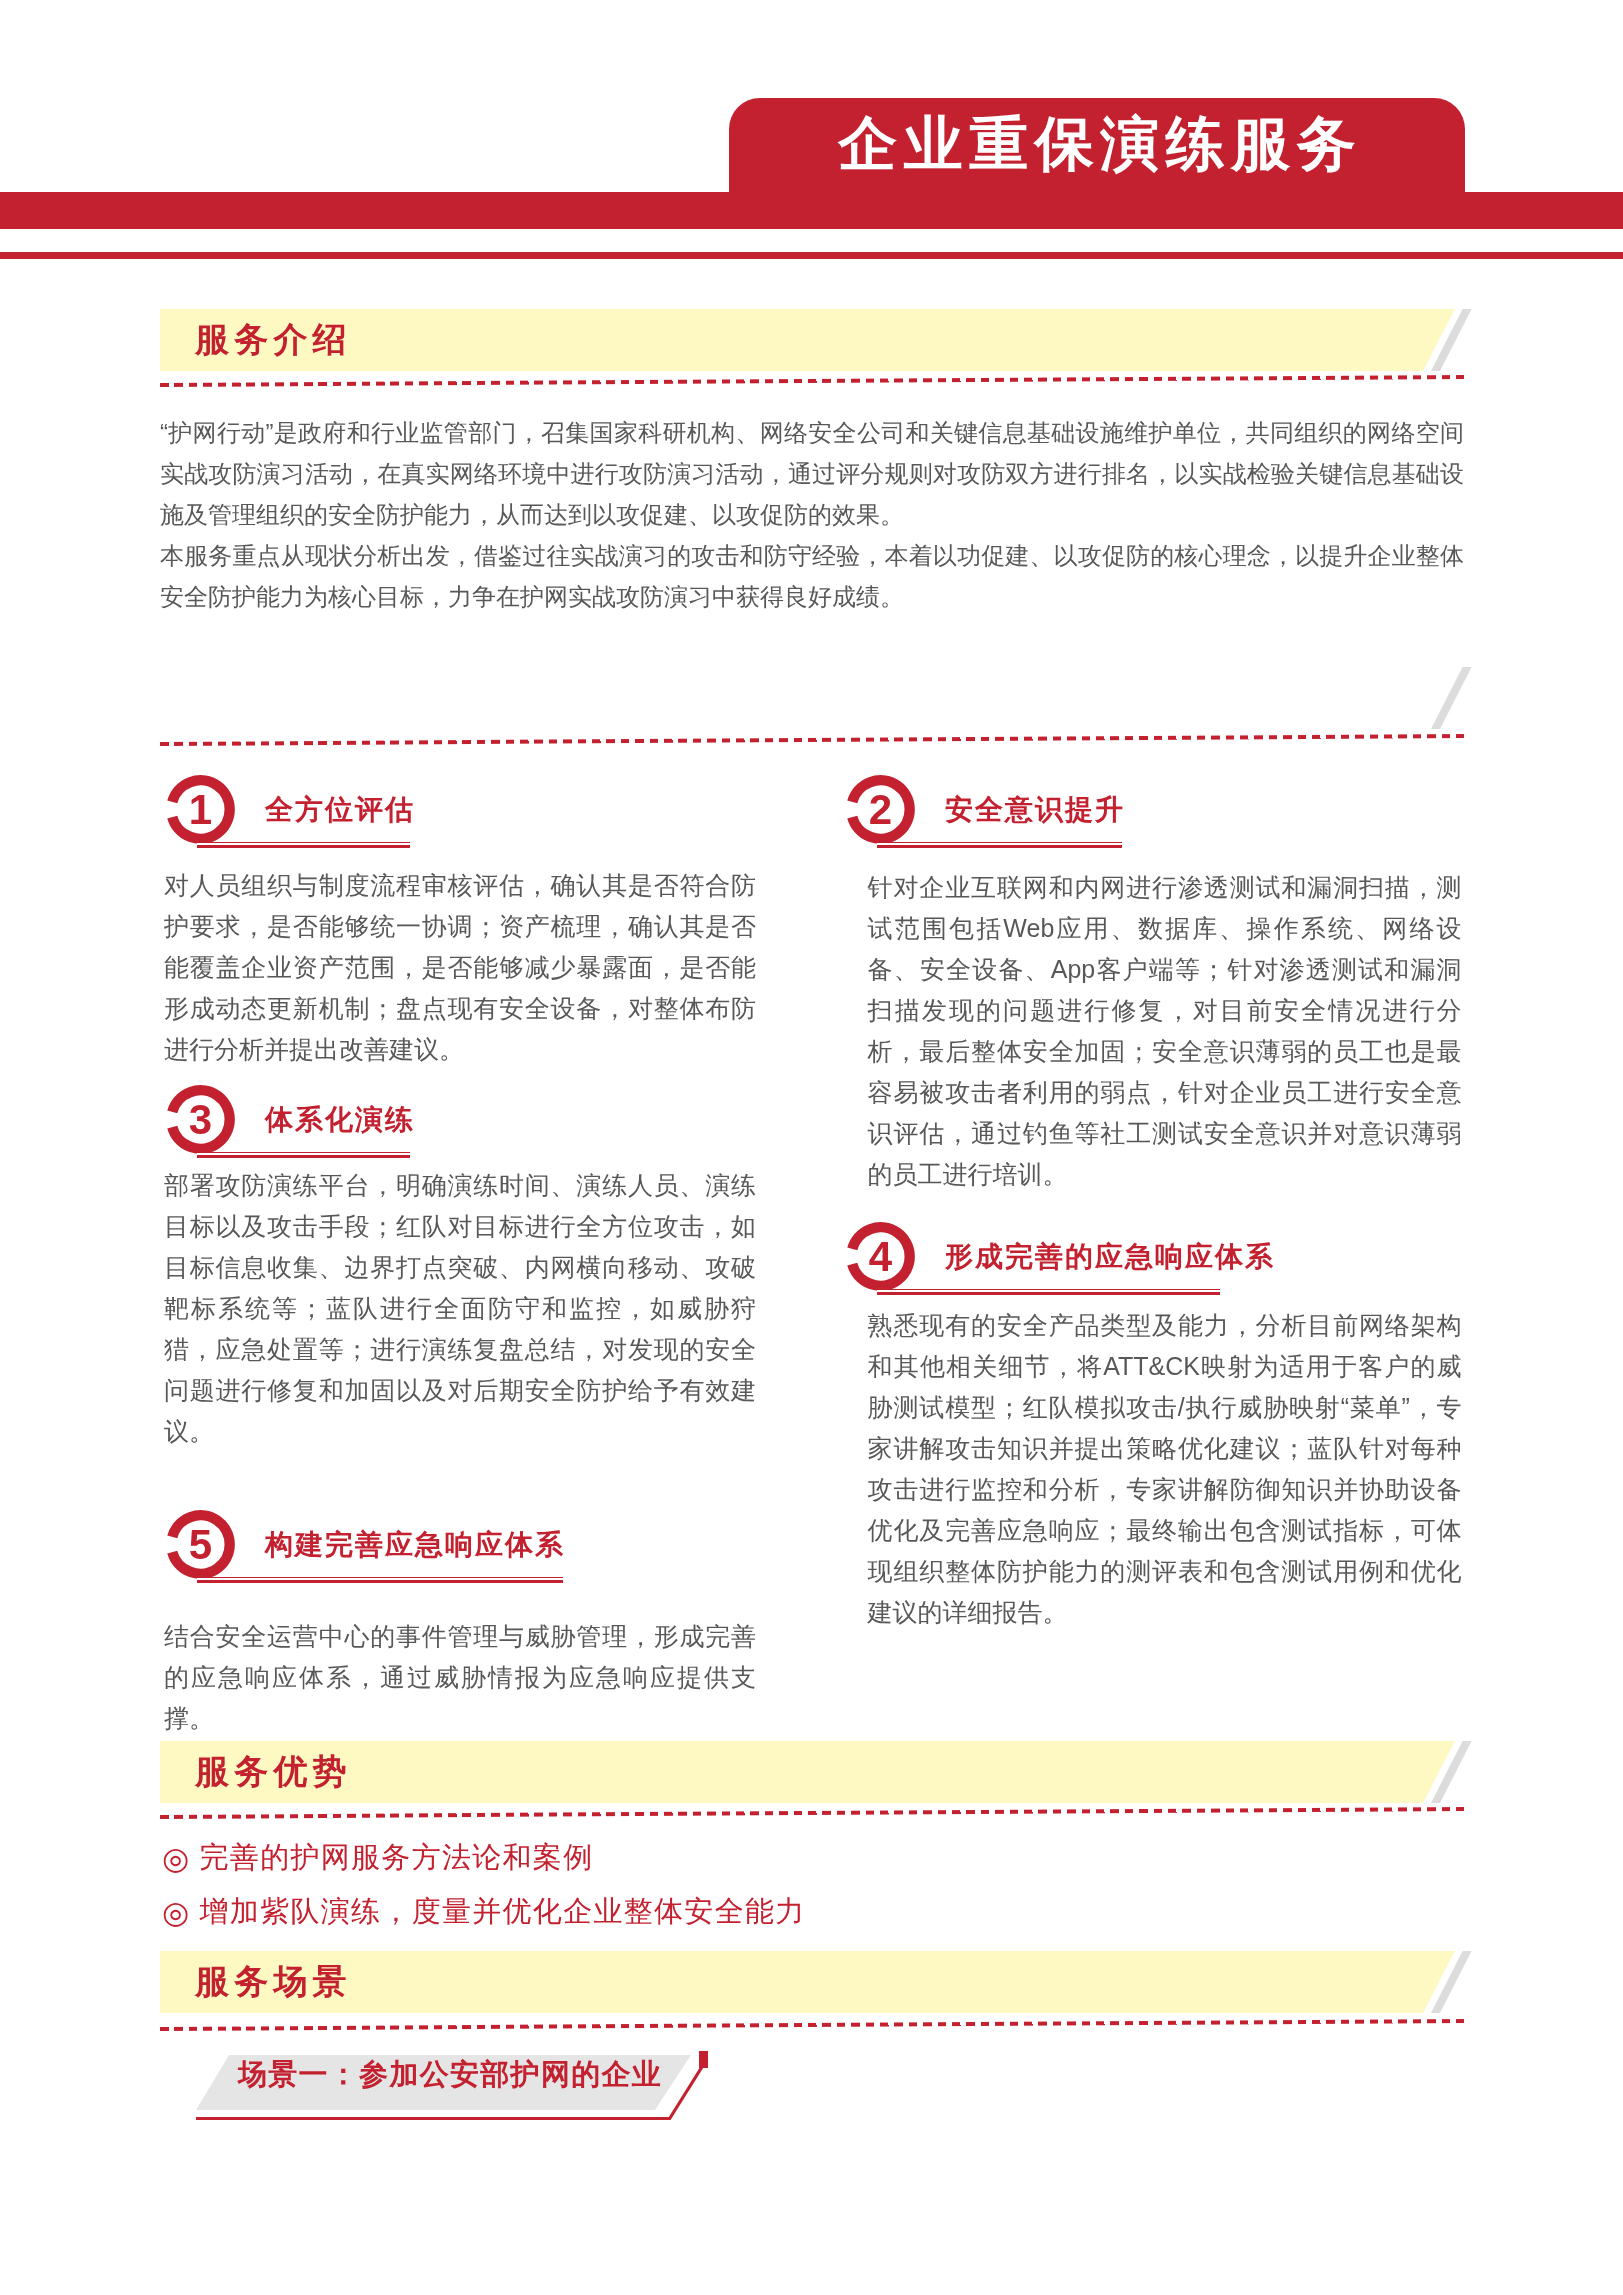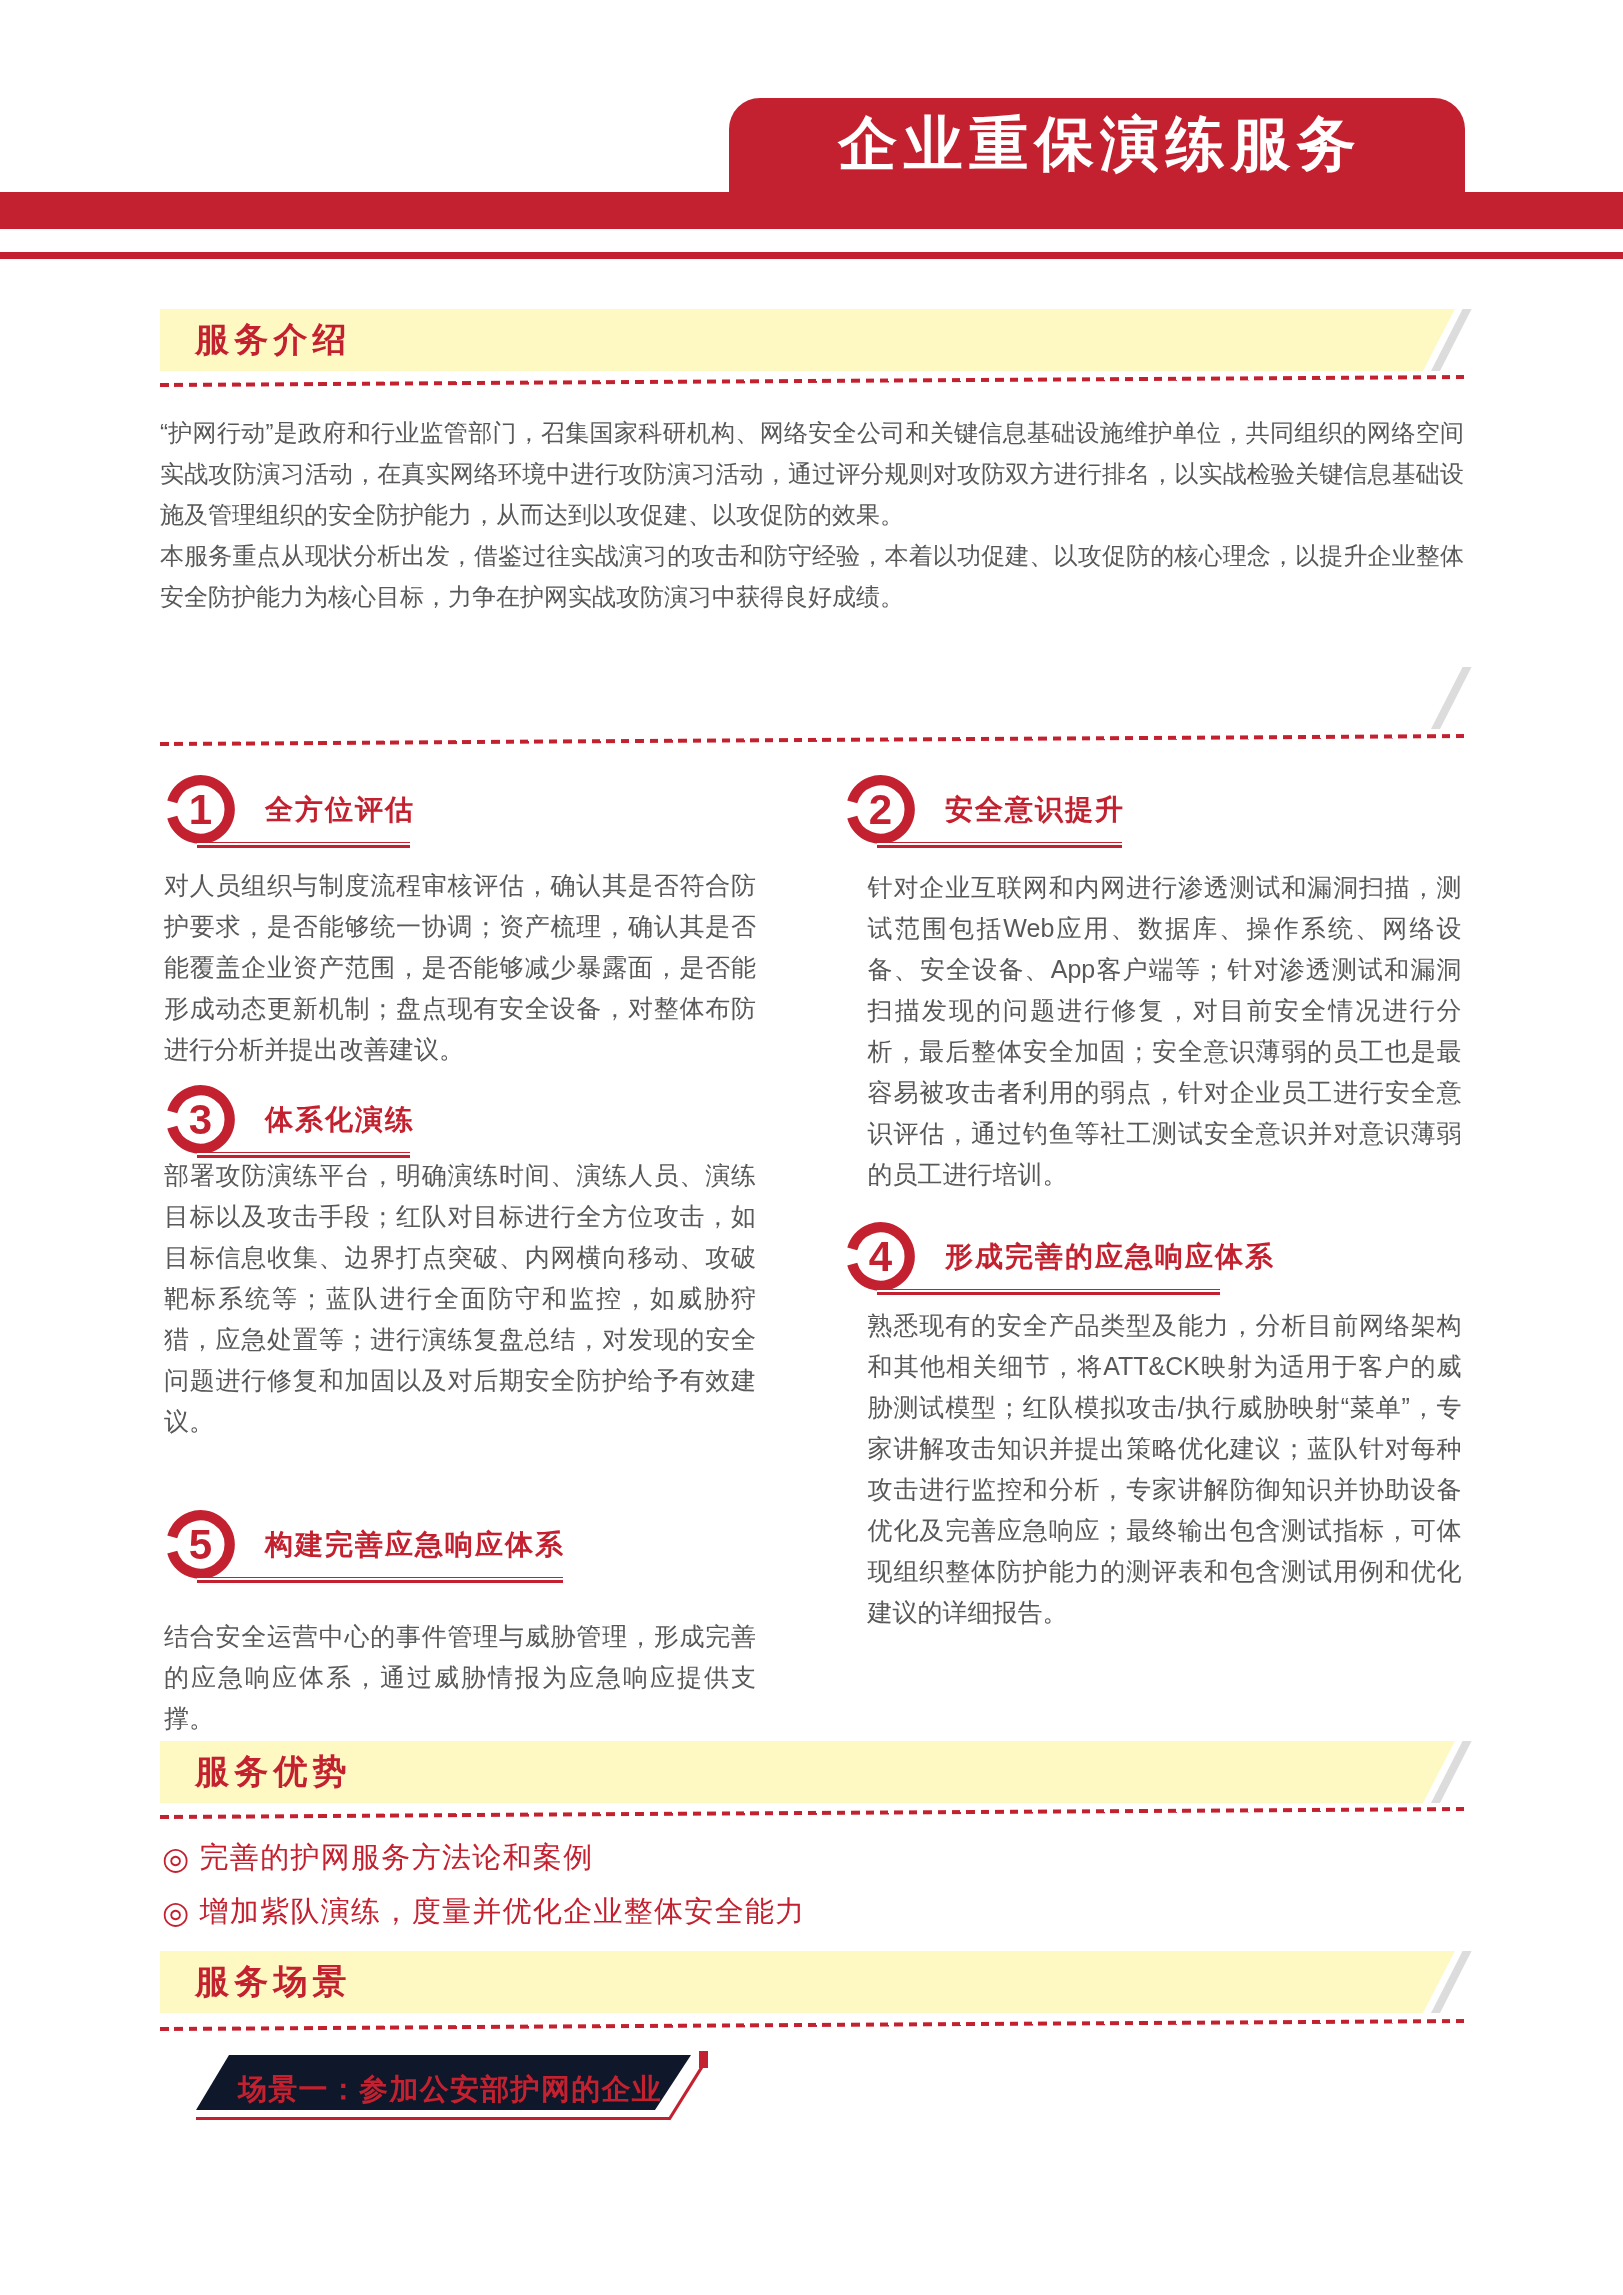--- a/index.html
+++ b/index.html
@@ -70,23 +70,23 @@
     background:linear-gradient(180deg,#c3212f 0 1.3px,#ffffff 1.3px 3.3px,#c3212f 3.3px 100%);
   }
 
   
   .bullet { position:absolute; left:162px; display:flex; align-items:center; }
   .bullet-icon { color:#c3212f; font-size:31px; line-height:31px; margin-right:10.5px; }
   .bullet-text { color:#c3212f; font-size:29px; letter-spacing:1.3px; white-space:nowrap; }
 
   
   .scene {
-    position:absolute; left:196px; top:2055px; width:495px; height:55px; background:#0f172a;
+    position:absolute; left:196px; top:2055px; width:495px; height:55px; background:#e5e5e5;
     clip-path:polygon(33px 0, 495px 0, 459px 55px, 0 55px);
-    display:flex; align-items:flex-end; justify-content:center;
+    display:flex; align-items:flex-start; justify-content:center;
   }
   .scene-text { color:#c3212f; font-size:29px; font-weight:bold; letter-spacing:1.3px; padding-left:13px; white-space:nowrap; }
   .scene-underline { position:absolute; left:196px; top:2117px; width:474px; height:3.3px; background:#c3212f; }
   .scene-diag {
     position:absolute; left:669px; top:2118px; width:69px; height:2.6px; background:#c3212f;
     transform:rotate(-58deg); transform-origin:0 50%;
   }
   .scene-square { position:absolute; left:699px; top:2051px; width:9.2px; height:17px; background:#c3212f; }
 </style>
 </head>
@@ -134,21 +134,21 @@
     <div class="ibody" style="left:23.6px; top:94px; width:594px">针对企业互联网和内网进行渗透测试和漏洞扫描，测试范围包括Web应用、数据库、操作系统、网络设备、安全设备、App客户端等；针对渗透测试和漏洞扫描发现的问题进行修复，对目前安全情况进行分析，最后整体安全加固；安全意识薄弱的员工也是最容易被攻击者利用的弱点，针对企业员工进行安全意识评估，通过钓鱼等社工测试安全意识并对意识薄弱的员工进行培训。</div>
   </div>
 
   <div class="item" style="left:164px; top:1083px">
     <svg class="ring" viewBox="0 0 120 120">
       <path d="M13.6 47.6 A 48 48 0 1 1 13.6 72.4"></path>
     </svg>
     <span class="num">3</span>
     <span class="ititle">体系化演练</span>
     <div class="iline" style="width:213px"></div>
-    <div class="ibody" style="left:0; top:72px; width:592px">部署攻防演练平台，明确演练时间、演练人员、演练目标以及攻击手段；红队对目标进行全方位攻击，如目标信息收集、边界打点突破、内网横向移动、攻破靶标系统等；蓝队进行全面防守和监控，如威胁狩猎，应急处置等；进行演练复盘总结，对发现的安全问题进行修复和加固以及对后期安全防护给予有效建议。</div>
+    <div class="ibody" style="left:0; top:82px; width:592px">部署攻防演练平台，明确演练时间、演练人员、演练目标以及攻击手段；红队对目标进行全方位攻击，如目标信息收集、边界打点突破、内网横向移动、攻破靶标系统等；蓝队进行全面防守和监控，如威胁狩猎，应急处置等；进行演练复盘总结，对发现的安全问题进行修复和加固以及对后期安全防护给予有效建议。</div>
   </div>
 
   <div class="item" style="left:844px; top:1220px">
     <svg class="ring" viewBox="0 0 120 120">
       <path d="M13.6 47.6 A 48 48 0 1 1 13.6 72.4"></path>
     </svg>
     <span class="num">4</span>
     <span class="ititle">形成完善的应急响应体系</span>
     <div class="iline" style="width:343px"></div>
     <div class="ibody" style="left:23.6px; top:85px; width:594px">熟悉现有的安全产品类型及能力，分析目前网络架构和其他相关细节，将ATT&amp;CK映射为适用于客户的威胁测试模型；红队模拟攻击/执行威胁映射“菜单”，专家讲解攻击知识并提出策略优化建议；蓝队针对每种攻击进行监控和分析，专家讲解防御知识并协助设备优化及完善应急响应；最终输出包含测试指标，可体现组织整体防护能力的测评表和包含测试用例和优化建议的详细报告。</div>

